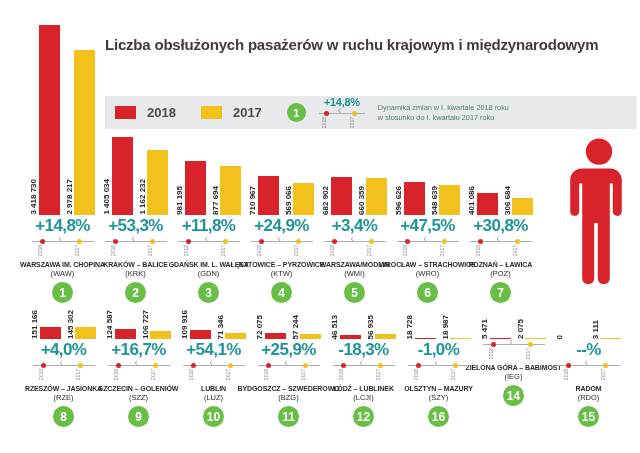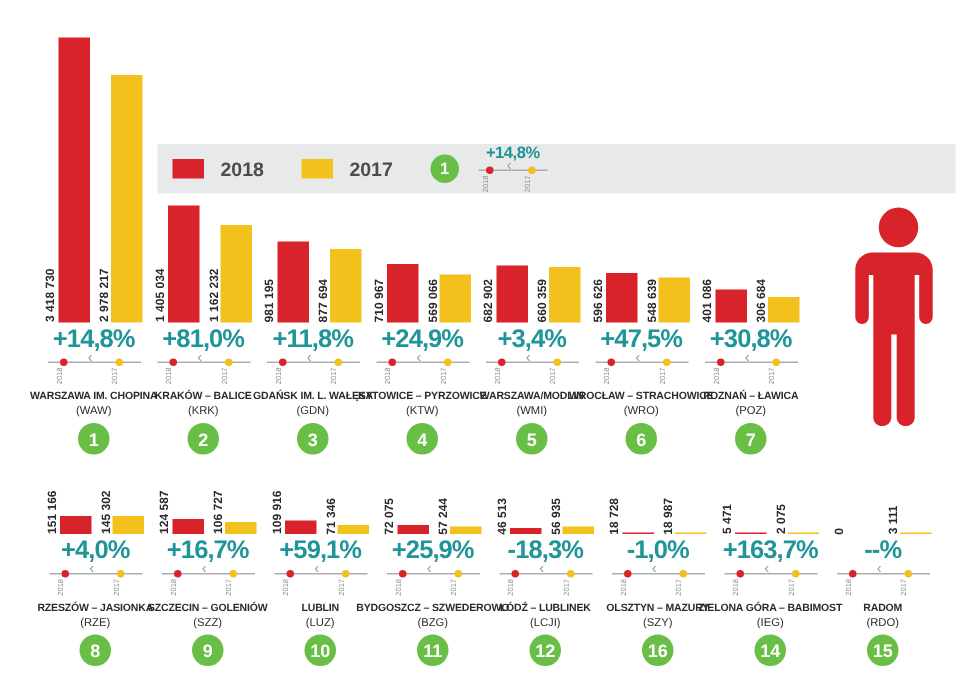--- a/index.html
+++ b/index.html
@@ -37,21 +37,21 @@
   .axis .ylab.r{left:43px;}
   .axis.small{width:46px;}
   .axis.small .dot.red{left:5px;}
   .axis.small .dot.yel{left:33px;}
   .axis.small .chev{left:19px;}
   .axis.small .ylab.l{left:3px;}
   .axis.small .ylab.r{left:31px;}
 
   .row{position:absolute;display:flex;}
   #row1{left:26px;top:25px;}
-  #row2{left:26px;top:301px;}
+  #row2{left:26px;top:284px;}
   .group{display:flex;flex-direction:column;align-items:center;}
   #row1 .group{width:73px;}
   #row2 .group{width:75px;}
   .bars{display:flex;align-items:flex-end;justify-content:center;gap:6px;}
   .pair{display:flex;align-items:flex-end;}
   .vlabel{writing-mode:vertical-rl;transform:rotate(180deg);font-size:8px;
           color:#2a2a2a;white-space:nowrap;line-height:1.1;font-weight:bold;}
   .bar{width:21px;}
   .bar.red{background:#d8232a;}
   .bar.yel{background:#f2c11c;}
@@ -65,20 +65,21 @@
         justify-content:center;margin-top:4px;}
 
   .person{position:absolute;left:562px;top:136px;width:74px;height:156px;}
 </style>
 </head>
 <body>
 
 <div class="stage">
 
   <div class="title">
+    <div>Liczba obsłużonych pasażerów w ruchu krajowym i międzynarodowym</div>
   </div>
 
   <div class="legend">
     <div class="sw red"></div>
     <div class="yr">2018</div>
     <div class="sw yel"></div>
     <div class="yr">2017</div>
     <div class="badge">1</div>
     <div class="minitrend">
       <div class="val">+14,8%</div>
@@ -86,20 +87,21 @@
           <div class="axis small">
             <div class="line"></div>
             <div class="dot red"></div>
             <span class="chev">‹</span>
             <div class="dot yel"></div>
             <span class="ylab l">2018</span>
             <span class="ylab r">2017</span>
           </div>
         </div>
     </div>
+    <div class="note dynamics">Dynamika zmian w I. kwartale 2018 roku w stosunku do I. kwartału 2017 roku</div>
   </div>
 
   <div class="row" id="row1">
       <div class="group">
         <div class="bars" style="height: 190px;">
           <div class="pair">
             <span class="vlabel">3 418 730</span>
             <div class="bar red" style="height: 190px;"></div>
           </div>
           <div class="pair">
@@ -124,21 +126,21 @@
         <div class="bars" style="height: 190px;">
           <div class="pair">
             <span class="vlabel">1 405 034</span>
             <div class="bar red" style="height: 78.1px;"></div>
           </div>
           <div class="pair">
             <span class="vlabel">1 162 232</span>
             <div class="bar yel" style="height: 64.6px;"></div>
           </div>
         </div>
-        <div class="pct">+81,0%</div>
+        <div class="pct">+53,3%</div>
         <div class="axis">
           <div class="line"></div>
           <div class="dot red"></div>
           <span class="chev">‹</span>
           <div class="dot yel"></div>
           <span class="ylab l">2018</span>
           <span class="ylab r">2017</span>
         </div>
         <div class="aname">KRAKÓW – BALICE</div>
         <div class="acode">(KRK)</div>
@@ -318,21 +320,21 @@
         <div class="bars" style="height: 55px;">
           <div class="pair">
             <span class="vlabel">109 916</span>
             <div class="bar red" style="height: 8.8px;"></div>
           </div>
           <div class="pair">
             <span class="vlabel">71 346</span>
             <div class="bar yel" style="height: 5.7px;"></div>
           </div>
         </div>
-        <div class="pct">+59,1%</div>
+        <div class="pct">+54,1%</div>
         <div class="axis">
           <div class="line"></div>
           <div class="dot red"></div>
           <span class="chev">‹</span>
           <div class="dot yel"></div>
           <span class="ylab l">2018</span>
           <span class="ylab r">2017</span>
         </div>
         <div class="aname">LUBLIN</div>
         <div class="acode">(LUZ)</div>
@@ -414,21 +416,20 @@
         <div class="bars" style="height: 55px;">
           <div class="pair">
             <span class="vlabel">5 471</span>
             <div class="bar red" style="height: 1.2px;"></div>
           </div>
           <div class="pair">
             <span class="vlabel">2 075</span>
             <div class="bar yel" style="height: 1.2px;"></div>
           </div>
         </div>
-        <div class="pct">+163,7%</div>
         <div class="axis">
           <div class="line"></div>
           <div class="dot red"></div>
           <span class="chev">‹</span>
           <div class="dot yel"></div>
           <span class="ylab l">2018</span>
           <span class="ylab r">2017</span>
         </div>
         <div class="aname">ZIELONA GÓRA – BABIMOST</div>
         <div class="acode">(IEG)</div>

